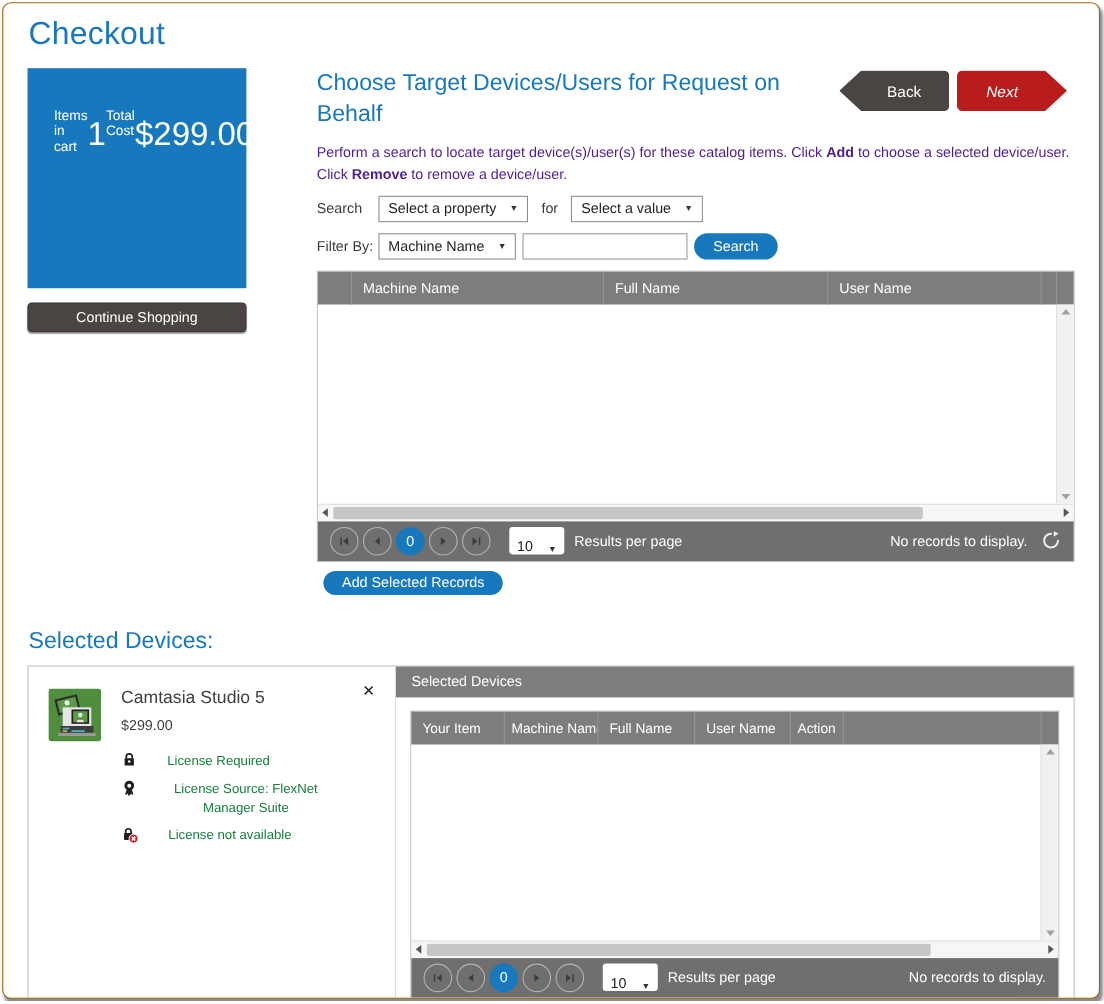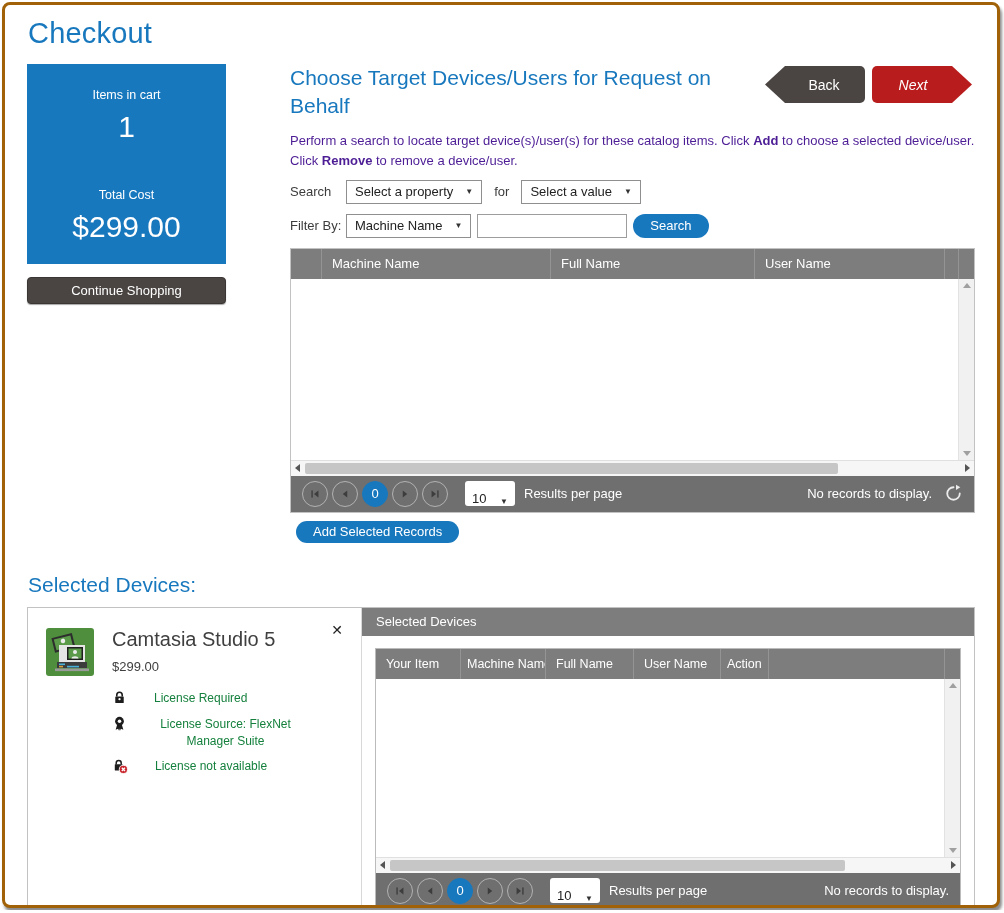--- a/index.html
+++ b/index.html
@@ -1,31 +1,31 @@
 <!DOCTYPE html>
 <html><head>
 <meta charset="utf-8">
 <style>
   * { box-sizing: border-box; margin: 0; padding: 0; }
   html,body { background:#fff; font-family:"Liberation Sans", sans-serif; }
   .page {
     position:relative; width:998px; height:906px; margin:2px;
-    background:#fff; border:3px solid #a16207; border-radius:8px;
+    background:#fff; border:1px solid #a16207; border-radius:8px;
     box-shadow:2px 4px 3px rgba(0,0,0,.45);
     padding:12px 22px; overflow:hidden;
   }
 
   h1.page-title { font-size:29px; font-weight:400; color:#1878BE; margin:0 0 14px 1px; letter-spacing:.2px;}
 
   .top-area { display:flex; }
   .left-col { width:199px; margin-right:64px; flex-shrink:0; }
 
   .cart-card {
-    background:#1878BE; color:#fff; height:200px; padding:24px 24px 20px;
-    display:flex; flex-direction:column; text-align:center;
+    background:#1878BE; color:#fff; height:200px; padding:36px 24px 20px;
+    display:flex; text-align:left;
   }
   .cart-small { font-size:12.5px; }
   .cart-big { font-size:30px; font-weight:400; margin-top:8px; }
   .cart-spacer { flex:1; }
 
   .dark-btn {
     margin-top:13px; width:100%; height:27px; background:#4A4543; color:#fff;
     border:1px solid #3a3634; border-radius:4px; font-size:13px; cursor:pointer;
     font-family:inherit; box-shadow:0 1px 1px rgba(0,0,0,.35);
   }
@@ -97,21 +97,21 @@
   h2.selected-heading { font-size:21px; font-weight:400; color:#1878BE; margin:30px 0 10px 1px; }
   .bottom-panel { display:flex; border:1px solid #c2c2c2; height:312px; }
   .panel-left { width:334px; flex-shrink:0; border-right:1px solid #d8d8d8; display:flex; flex-direction:column; }
   .panel-right { flex:1; display:flex; flex-direction:column; }
   .panel-header { height:28px; background:#7D7D7D; color:#fff; font-size:13px; display:flex; align-items:center; padding:0 14px; flex-shrink:0; }
   .panel-left .panel-header { border-right:1px solid #fff; }
 
   .item-row { position:relative; padding:20px 16px 0 18px; display:flex; }
   .item-icon { width:48px; height:48px; flex-shrink:0; }
   .item-info { margin-left:18px; padding-top:0; }
-  .item-name { font-size:20px; color:#3f3f3f; }
+  .item-name { font-size:16px; color:#3f3f3f; }
   .item-price { font-size:13px; color:#3f3f3f; margin-top:8px; }
   .badges { margin-top:16px; }
   .badge { display:flex; gap:27px; margin-bottom:9px; font-size:12px; color:#15803d; max-width:185px; line-height:1.4;text-align:center; }
   .badge .bicon { flex-shrink:0; margin-top:0; }
   .close-x { position:absolute; top:14px; right:18px; font-size:14px; color:#222; background:none; border:none; cursor:pointer; }
 
   .inner-wrap { padding:12px 13px 8px; flex:1; display:flex; flex-direction:column; }
   .inner-grid { border:1px solid #bbb; flex:1; display:flex; flex-direction:column; }
   .inner-grid .grid-header { font-size:12.5px; }
   .inner-grid .grid-body { flex:1; }

